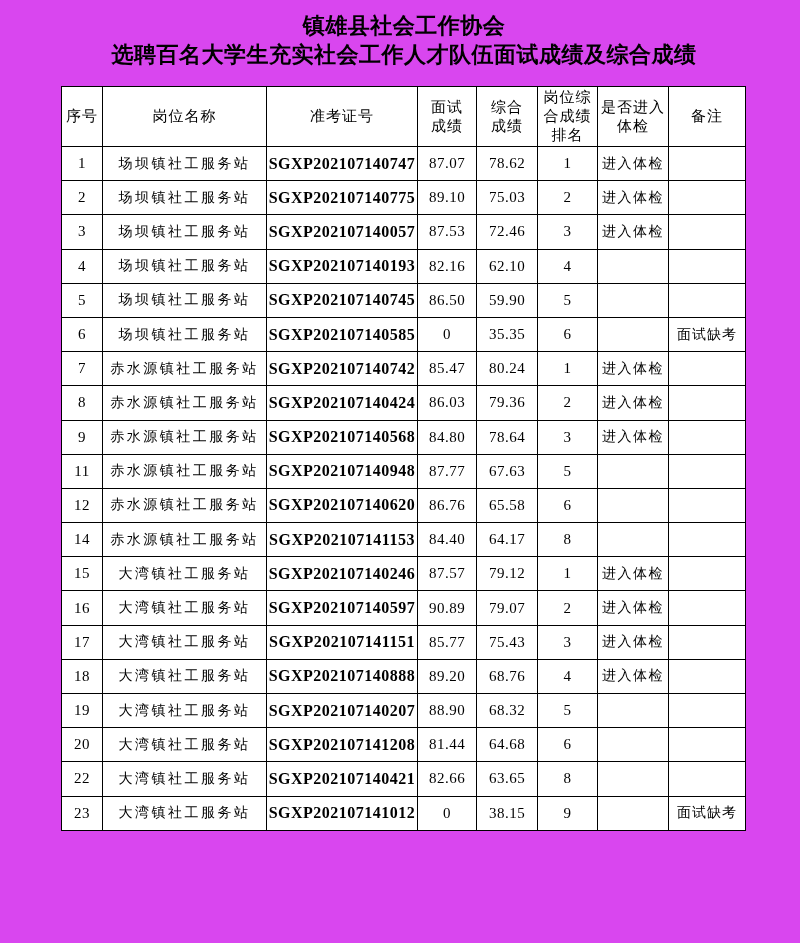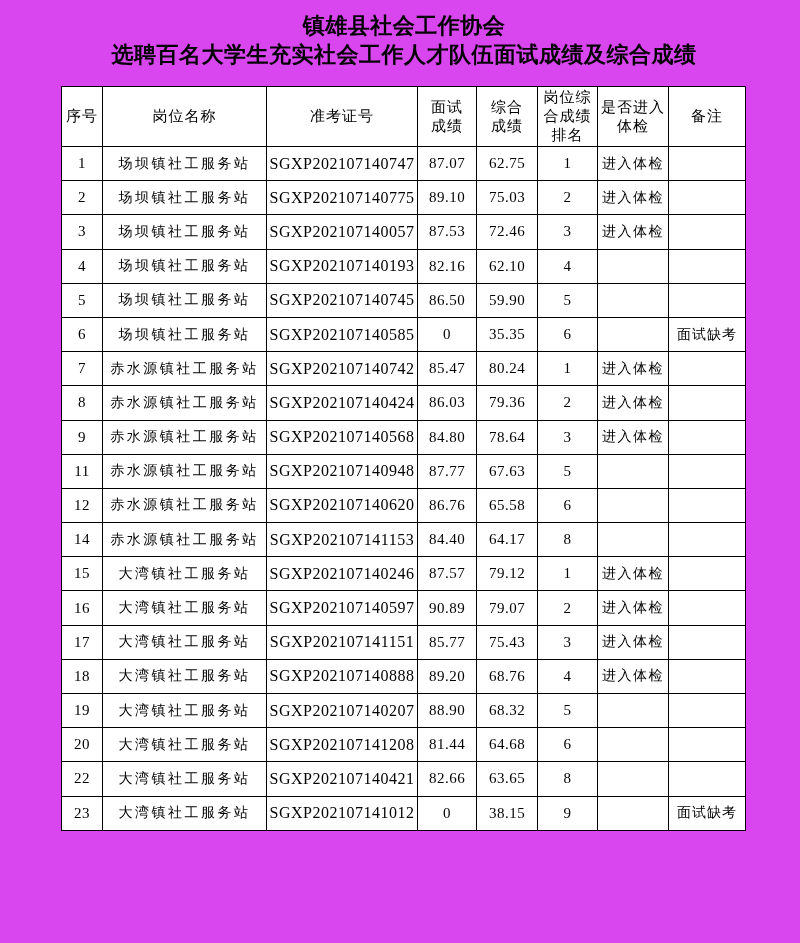--- a/index.html
+++ b/index.html
@@ -52,21 +52,21 @@
     line-height: 19px;
     white-space: pre-line;
     letter-spacing: 1px;
   }
   .score-table td {
     font-size: 15px;
     letter-spacing: 0.5px;
     white-space: nowrap;
   }
   .score-table td.col-position { font-size: 14px; letter-spacing: 2.5px; }
-  .score-table td.col-ticket_no { font-size: 16px; letter-spacing: 0.5px; }
+  .score-table td.col-ticket_no { font-size: 16px; letter-spacing: 0.5px; font-weight: bold; }
   .score-table td.col-physical_exam { font-size: 14px; letter-spacing: 1.5px; }
   .score-table td.col-remark { font-size: 14px; letter-spacing: 1px; }
 </style>
 </head>
 <body>
 
 <div class="page">
 
   <div class="doc-title">
     <div>镇雄县社会工作协会</div>
@@ -100,21 +100,21 @@
 体检</th>
           <th>备注</th>
         </tr>
     </thead>
     <tbody id="table-body">
         <tr>
           <td class="col-index">1</td>
           <td class="col-position">场坝镇社工服务站</td>
           <td class="col-ticket_no">SGXP202107140747</td>
           <td class="col-interview_score">87.07</td>
-          <td class="col-overall_score">62.75</td>
+          <td class="col-overall_score">78.62</td>
           <td class="col-rank">1</td>
           <td class="col-physical_exam">进入体检</td>
           <td class="col-remark"></td>
         </tr>
         <tr>
           <td class="col-index">2</td>
           <td class="col-position">场坝镇社工服务站</td>
           <td class="col-ticket_no">SGXP202107140775</td>
           <td class="col-interview_score">89.10</td>
           <td class="col-overall_score">75.03</td>

